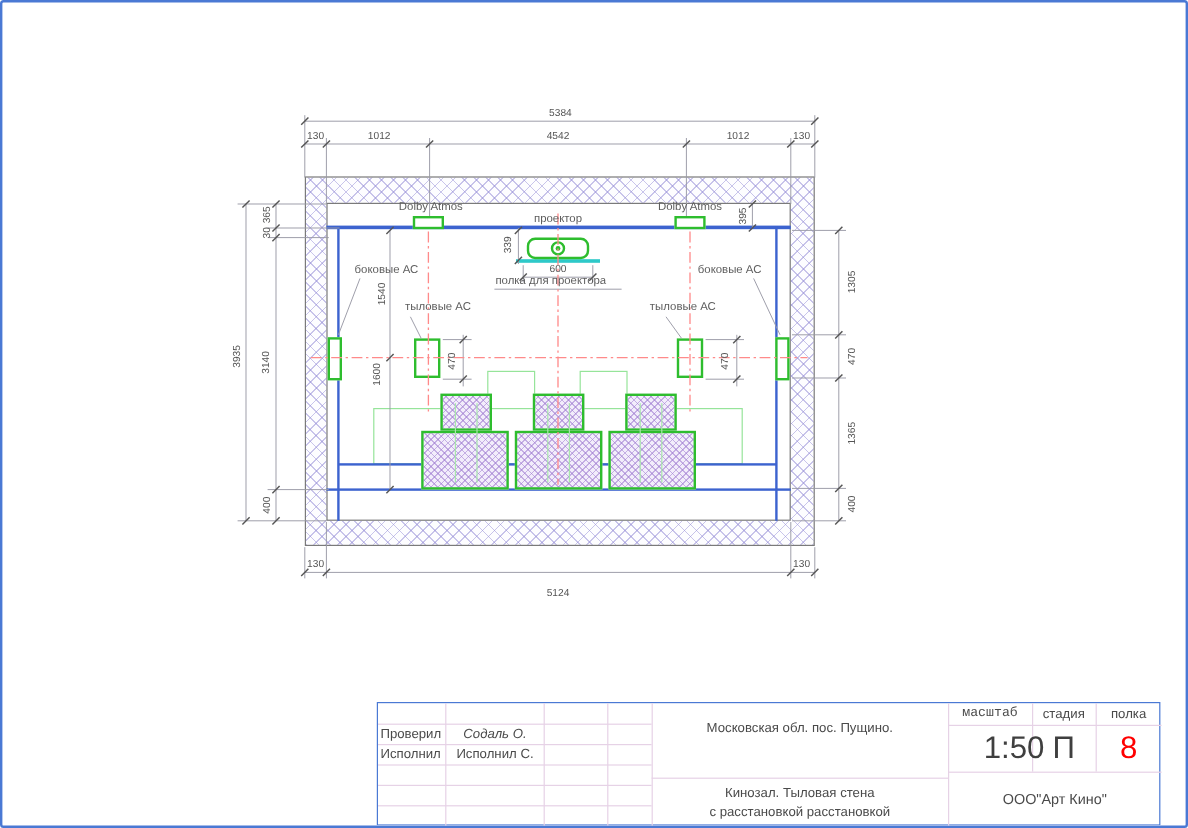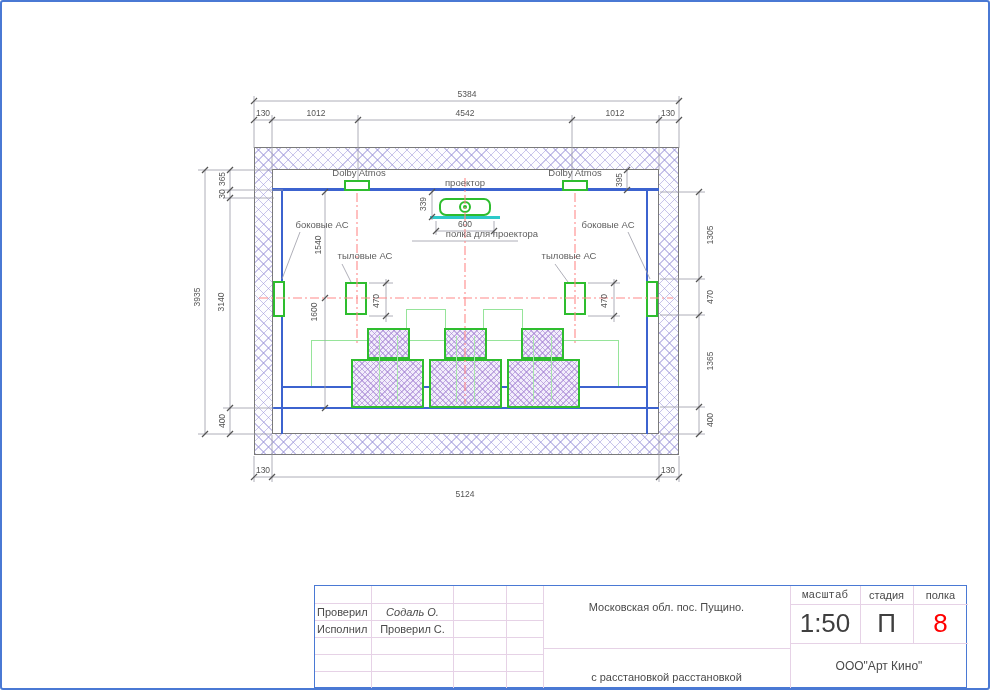--- a/index.html
+++ b/index.html
@@ -184,21 +184,21 @@
       <line x1="355" y1="191" x2="355" y2="342"></line>
       <line x1="573" y1="191" x2="573" y2="342"></line>
       <line x1="463" y1="176" x2="463" y2="402"></line>
       <line x1="257" y1="296" x2="671" y2="296"></line>
     </g>
   </svg>
 
   <div class="lbl" style="left:357px;top:171px;">Dolby Atmos</div>
   <div class="lbl" style="left:573px;top:171px;">Dolby Atmos</div>
   <div class="lbl" style="left:463px;top:181px;">проектор</div>
-  <div class="lbl" style="left:490px;top:232px;">полка для проектора</div>
+  <div class="lbl" style="left:457px;top:232px;">полка для проектора</div>
   <div class="lbl" style="left:320px;top:223px;">боковые АС</div>
   <div class="lbl" style="left:606px;top:223px;">боковые АС</div>
   <div class="lbl" style="left:363px;top:254px;">тыловые АС</div>
   <div class="lbl" style="left:567px;top:254px;">тыловые АС</div>
 
   <div class="hd" style="left:465px;top:92px;">5384</div>
   <div class="hd" style="left:261px;top:111px;">130</div>
   <div class="hd" style="left:314px;top:111px;">1012</div>
   <div class="hd" style="left:463px;top:111px;">4542</div>
   <div class="hd" style="left:613px;top:111px;">1012</div>
@@ -239,28 +239,29 @@
     <div class="gridline" style="left:0;top:51px;width:228px;height:1px;"></div>
     <div class="gridline" style="left:0;top:68px;width:228px;height:1px;"></div>
     <div class="gridline" style="left:0;top:85px;width:228px;height:1px;"></div>
     <div class="gridline" style="left:228px;top:62px;width:247px;height:1px;"></div>
     <div class="gridline" style="left:475px;top:18px;width:178px;height:1px;"></div>
     <div class="gridline" style="left:475px;top:57px;width:178px;height:1px;"></div>
 
     <div class="cell small" style="left:2px;top:17px;width:54px;height:17px;justify-content:flex-start;">Проверил</div>
     <div class="cell small" style="left:57px;top:17px;width:81px;height:17px;font-style:italic;">Содаль О.</div>
     <div class="cell small" style="left:2px;top:34px;width:54px;height:17px;justify-content:flex-start;">Исполнил</div>
-    <div class="cell small" style="left:57px;top:34px;width:81px;height:17px;">Проверил С.</div>
+    <div class="cell small" style="left:57px;top:34px;width:81px;height:17px;">Исполнил С.</div>
 
     <div class="cell small" style="left:228px;top:12px;width:247px;height:17px;">Московская обл. пос. Пущино.</div>
 
+    <div class="cell small" style="left:228px;top:66px;width:247px;height:17px;">Кинозал. Тыловая стена</div>
     <div class="cell small" style="left:228px;top:82px;width:247px;height:17px;">с расстановкой расстановкой</div>
 
     <div class="cell small" style="left:475px;top:0;width:70px;height:18px;font-family:Liberation Mono, monospace;">масштаб</div>
     <div class="cell small" style="left:545px;top:0;width:53px;height:18px;">стадия</div>
     <div class="cell small" style="left:598px;top:0;width:55px;height:18px;">полка</div>
-    <div class="cell big" style="left:475px;top:18px;width:70px;height:39px;">1:50</div>
+    <div class="cell big" style="left:475px;top:18px;width:70px;height:39px;padding-left:20px;">1:50</div>
     <div class="cell big" style="left:545px;top:18px;width:53px;height:39px;">П</div>
     <div class="cell big red" style="left:598px;top:18px;width:55px;height:39px;">8</div>
     <div class="cell small" style="left:475px;top:57px;width:178px;height:46px;font-size:12px;">ООО"Арт Кино"</div>
   </div>
 
 </div>
 
 </body></html>

